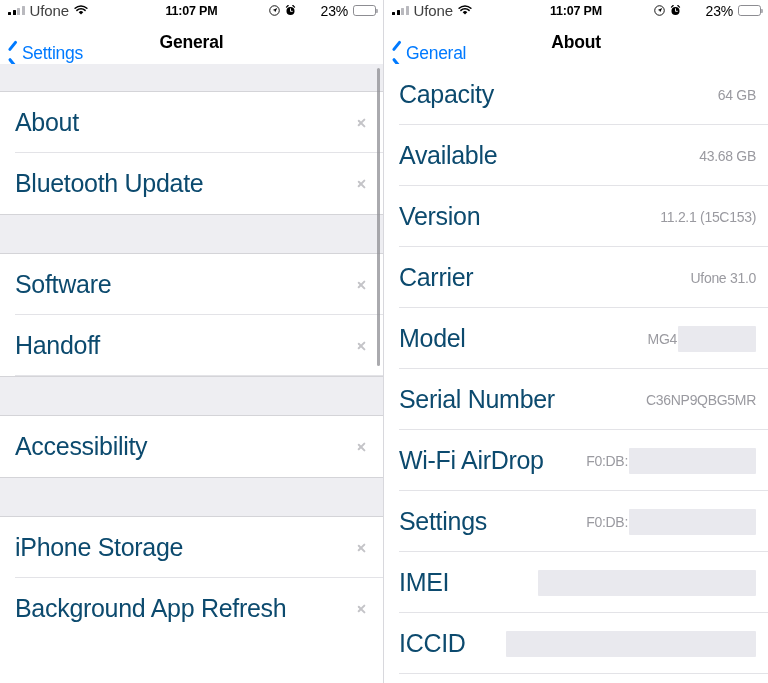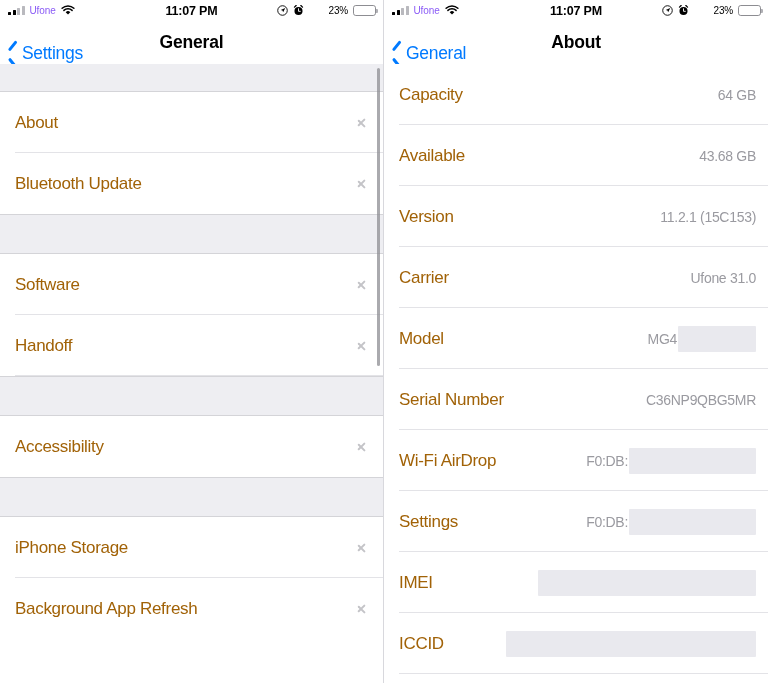--- a/index.html
+++ b/index.html
@@ -31,29 +31,29 @@
   .sb-right {
     position: absolute; right: 7px; top: 0; height: 21px;
     display: flex; align-items: center; gap: 5px;
   }
   .sb-center {
     position: absolute; left: 0; right: 0; top: 0; height: 21px;
     display: flex; align-items: center; justify-content: center;
     pointer-events: none;
   }
   .sb-time { font-size: 12.5px; font-weight: bold; color: #000; letter-spacing: -0.2px; }
-  .carrier { font-size: 10px; color: #8b5cf6; letter-spacing: -0.1px; }
+  .carrier { font-size: 15px; color: #404040; letter-spacing: -0.1px; }
   .bars { display: flex; align-items: flex-end; gap: 1.5px; height: 9px; }
   .bars i { width: 3px; display: block; border-radius: 0.5px; background: #b9b9be; }
   .bars i.on { background: #000; }
   .bars i:nth-child(1) { height: 3.5px; }
   .bars i:nth-child(2) { height: 5.5px; }
   .bars i:nth-child(3) { height: 7.5px; }
   .bars i:nth-child(4) { height: 9px; }
-  .pct { font-size: 10px; color: #000; letter-spacing: -0.2px; margin-left: 20px; }
+  .pct { font-size: 14px; color: #000; letter-spacing: -0.2px; margin-left: 20px; }
   .batt {
     width: 23px; height: 11px; border: 1.2px solid #8d8d92;
     border-radius: 2.8px; position: relative; box-sizing: border-box;
     padding: 1.2px;
   }
   .batt::after {
     content: ""; position: absolute; right: -3.2px; top: 3.3px;
     width: 1.8px; height: 4px; background: #b0b0b5; border-radius: 0 1px 1px 0;
   }
   .batt .fill { height: 100%; background: #000; border-radius: 1px; }
@@ -92,21 +92,21 @@
     display: flex; align-items: center;
     padding: 0 0 0 15px;
     position: relative;
     box-sizing: border-box;
   }
   .row .sep {
     position: absolute; left: 15px; right: 0; bottom: 0;
     height: 1px; background: #e3e3e7;
   }
   .label {
-    font-size: 17px; color: #a16207; letter-spacing: -0.3px; white-space: nowrap;
+    font-size: 25px; color: #0c4a6e; letter-spacing: -0.3px; white-space: nowrap;
   }
   .chev {
     position: absolute; right: 17px; top: 50%;
     width: 8px; height: 14px; margin-top: -7px;
   }
   .chev::before, .chev::after {
     content: ""; position: absolute; left: 0; width: 9.5px; height: 2.1px;
     background: #c4c4c8; border-radius: 1.5px;
   }
   .chev::before { top: 3.3px; transform: rotate(45deg); transform-origin: left center; }

